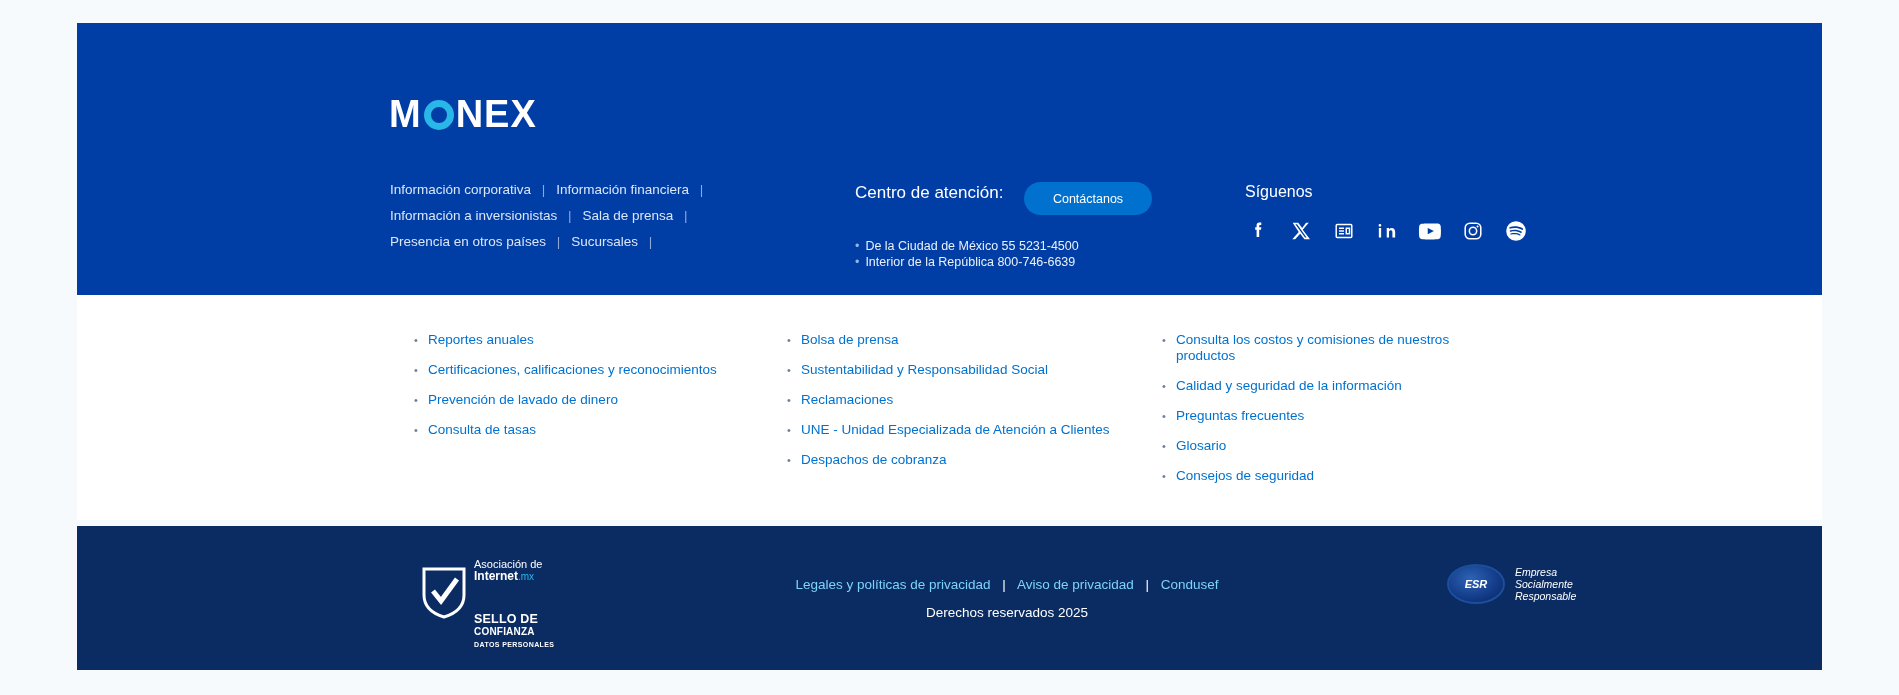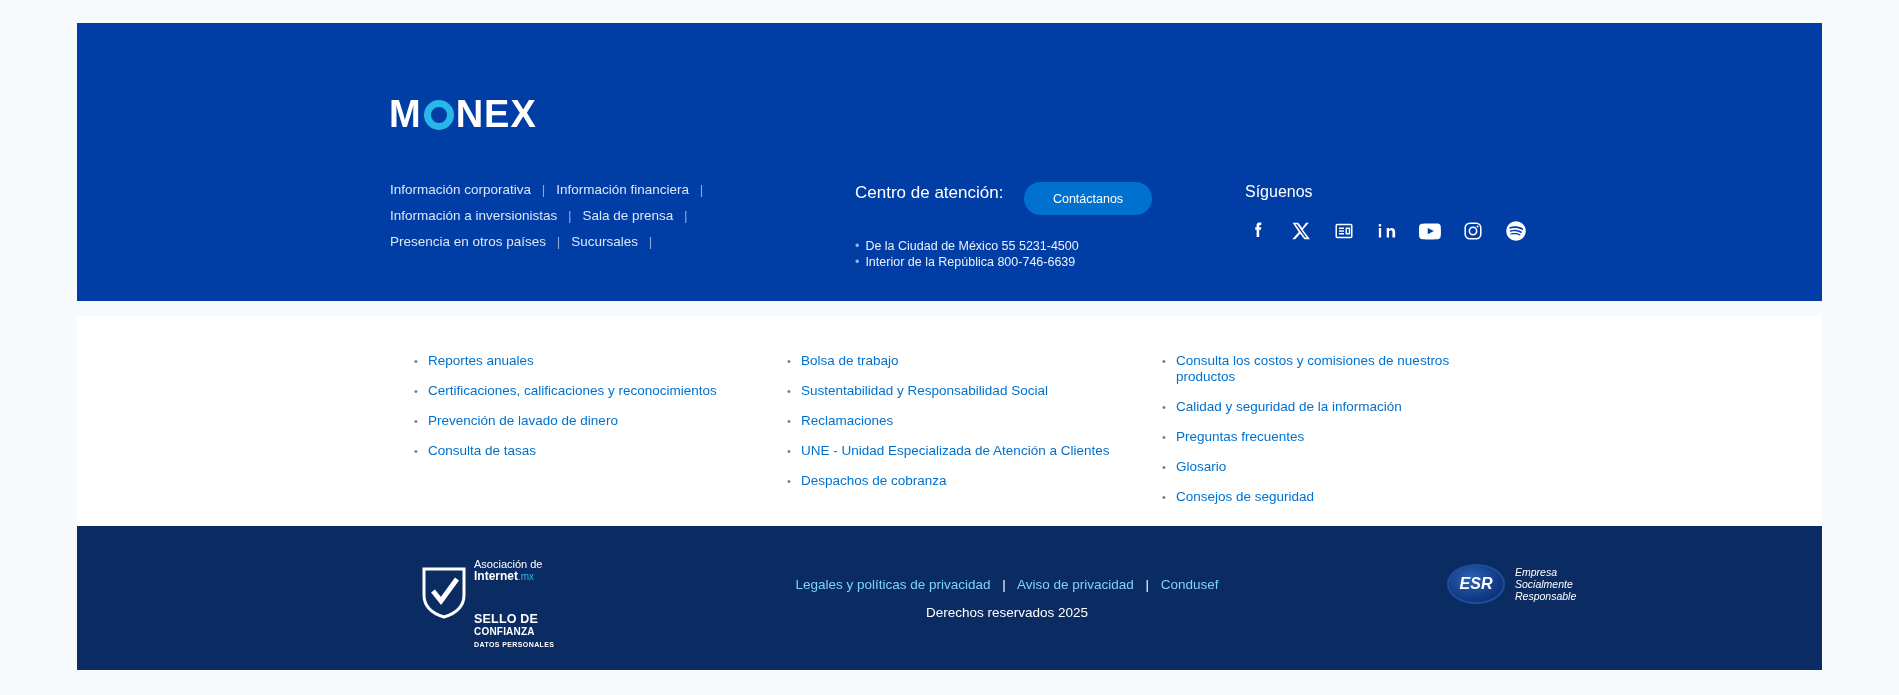--- a/index.html
+++ b/index.html
@@ -105,21 +105,21 @@
     align-items: center;
     justify-content: center;
     width: 26px; height: 26px;
     color: #ffffff;
     cursor: pointer;
   }
 
   
   .links-area {
     position: absolute;
-    left: 77px; top: 316px;
+    left: 77px; top: 295px;
     width: 1745px; height: 225px;
     background: #ffffff;
   }
   .col { position: absolute; top: 37px; }
   .col-1 { left: 337px; width: 330px; }
   .col-2 { left: 710px; width: 340px; }
   .col-3 { left: 1085px; width: 300px; }
   .col ul { list-style: none; margin: 0; padding: 0; }
   .col li {
     position: relative;
@@ -185,21 +185,21 @@
     display: flex;
     align-items: center;
     gap: 10px;
     color: #ffffff;
   }
   .esr .badge {
     width: 58px; height: 40px;
     border-radius: 50%;
     background: radial-gradient(ellipse at 40% 35%, #2d63b5 0%, #123a87 60%, #0a2458 100%);
     display: flex; align-items: center; justify-content: center;
-    font-size: 16px; font-weight: 700; font-style: italic;
+    font-size: 11px; font-weight: 700; font-style: italic;
     border: 2px solid #1c4e9e;
     text-align: right;
   }
   .esr .esr-txt { line-height: 12px; font-style: italic; font-size: 10.5px; }
   .esr .esr-txt span { display: block; }
   .esr .cap { color: #ffffff; }
 </style>
 </head>
 <body>
 
@@ -296,21 +296,21 @@
       <ul>
         <li><a>Reportes anuales</a></li>
         <li><a>Certificaciones, calificaciones y reconocimientos</a></li>
         <li><a>Prevención de lavado de dinero</a></li>
         <li><a>Consulta de tasas</a></li>
       </ul>
     </div>
 
     <div class="col col-2">
       <ul>
-        <li><a>Bolsa de trabajo</a></li>
+        <li><a>Bolsa de prensa</a></li>
         <li><a>Sustentabilidad y Responsabilidad Social</a></li>
         <li><a>Reclamaciones</a></li>
         <li><a>UNE - Unidad Especializada de Atención a Clientes</a></li>
         <li><a>Despachos de cobranza</a></li>
       </ul>
     </div>
 
     <div class="col col-3">
       <ul>
         <li><a>Consulta los costos y comisiones de nuestros productos</a></li>

